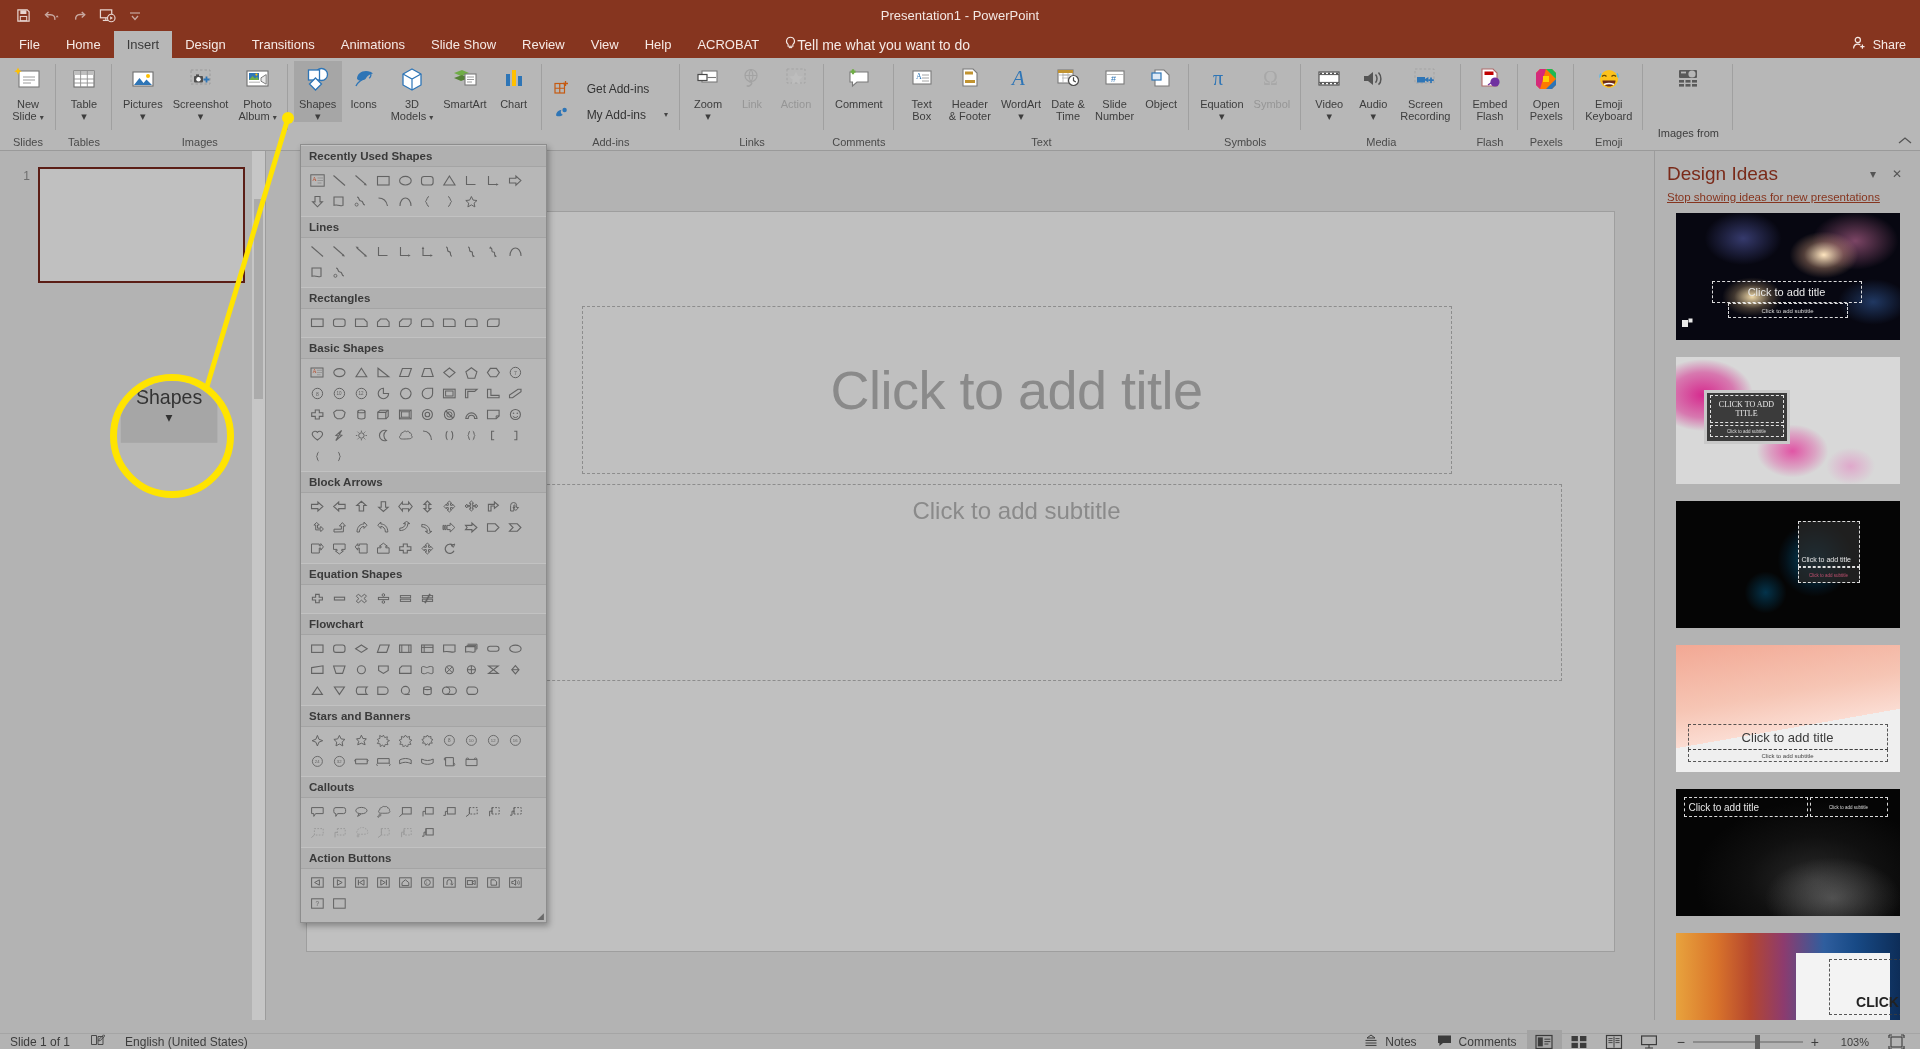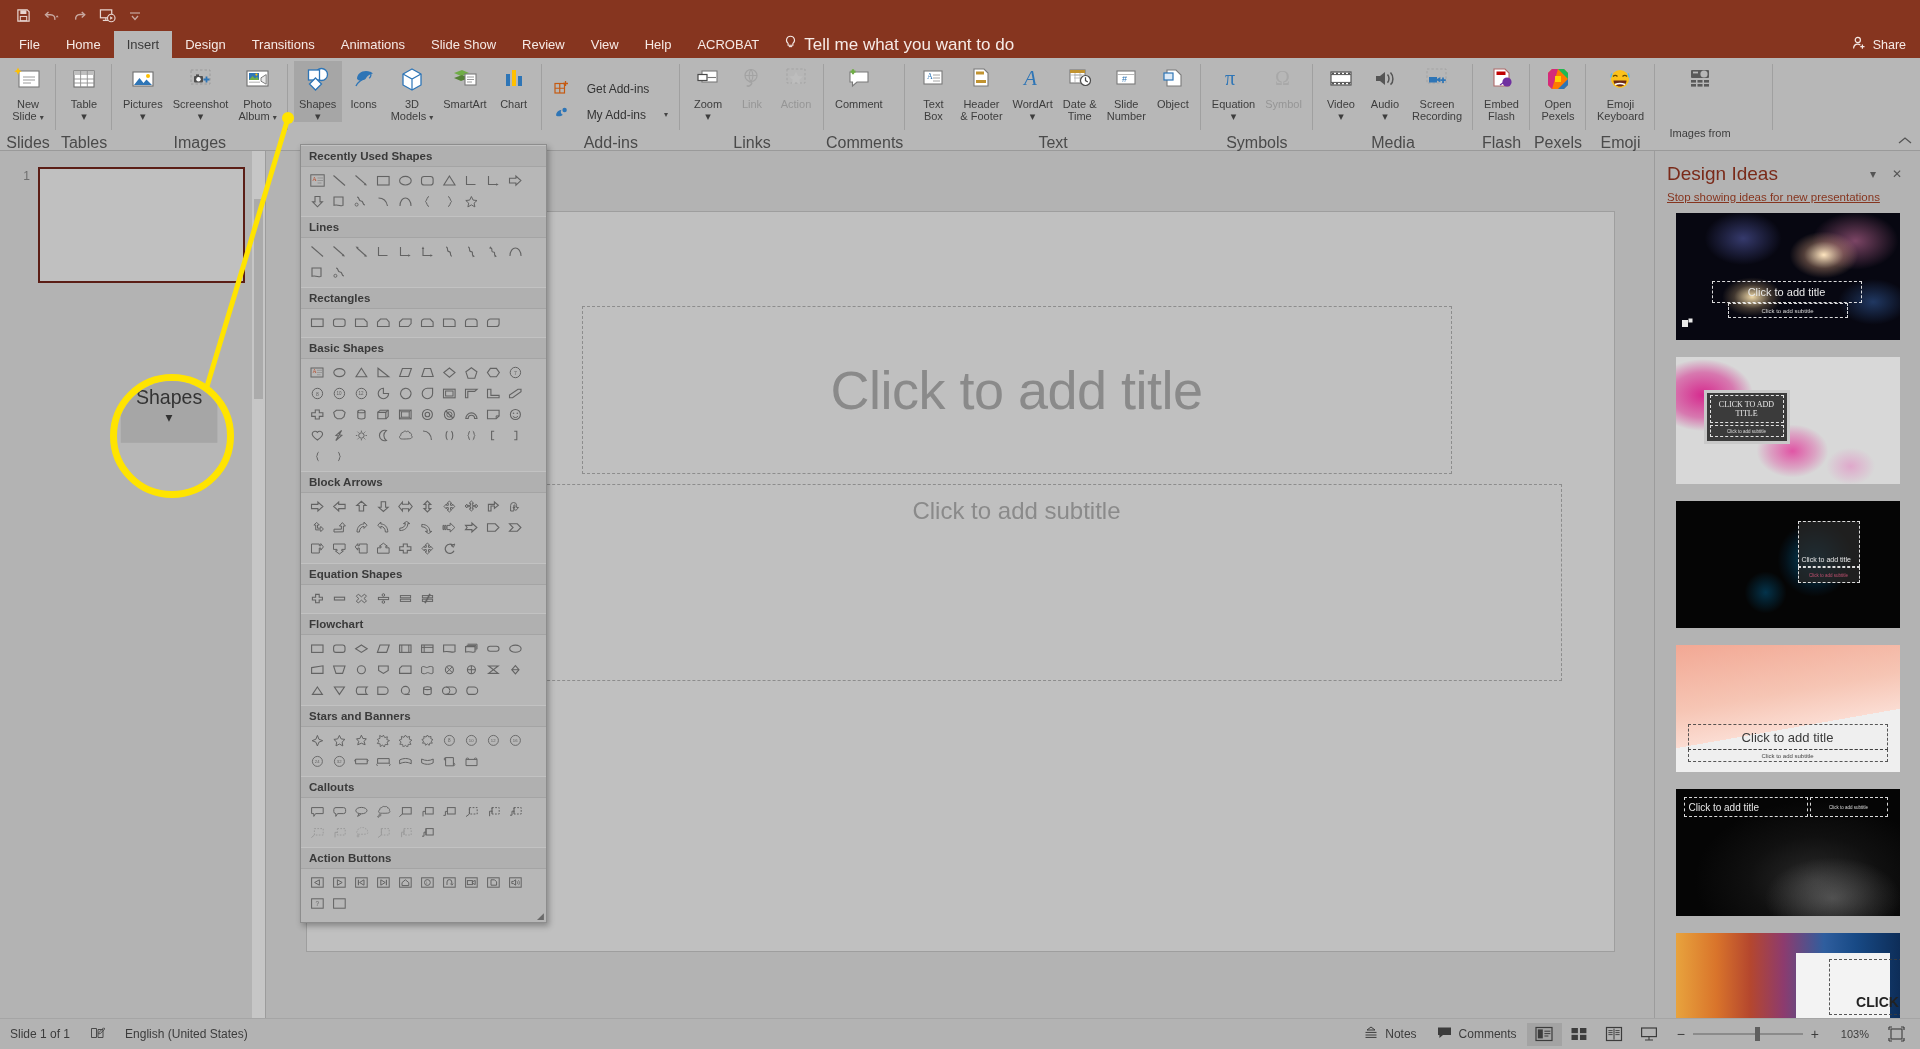--- a/index.html
+++ b/index.html
@@ -46,42 +46,42 @@
   .tabrow{
     height:27px; background:#86351f; display:flex; align-items:stretch;
     position:relative; padding-left:6px;
   }
   .tab{
     padding:0 13px; display:flex; align-items:center; font-size:13px;
     color:#f6eae6; cursor:pointer; white-space:nowrap;
   }
   .tab.active{ background:#b7b7b7; color:#3a3a3a; }
   .tellme{
-    display:flex;align-items:center; gap:7px; padding-left:12px;
-    font-size:17px;color:#f6eae6; cursor:pointer;justify-content:flex-end;
+    display:flex;align-items:center; padding-left:12px;
+    font-size:14px;color:#f6eae6; cursor:pointer;justify-content:flex-end;
   }
   .share{
     margin-left:auto; display:flex;align-items:center;gap:6px;
     padding-right:14px; font-size:12.5px;color:#f6eae6;cursor:pointer;
   }
 
   
   .ribbon{
     height:93px; background:#b7b7b7; display:flex; align-items:stretch;
     position:relative; border-bottom:1px solid #9a9a9a;
   }
   .rgroup{ display:flex; flex-direction:column; position:relative; padding:0 2px; }
   .rgroup:after{
     content:""; position:absolute; right:0; top:6px; bottom:20px; width:1px;
     background:#a0a0a0;
   }
   .rgroup.nosep:after{ display:none; }
   .ritems{ display:flex; align-items:flex-start; flex:1; padding:3px 4px 0 4px; gap:0; }
   .rlabel{
-    height:15px; font-size:16px; color:#4a4a4a; text-align:center; line-height:15px;
+    height:15px; font-size:11px; color:#4a4a4a; text-align:center; line-height:15px;
   }
   .rbtn{
     display:flex;flex-direction:column;align-items:center; justify-content:flex-start;
     min-width:44px; padding:3px 5px 0 5px; cursor:pointer; text-align:center;
   }
   .rbtn.selected{ background:#a6a6a6; }
   .rbtn .ico{ height:32px; display:flex;align-items:center;justify-content:center; }
   .rbtn .txt{ font-size:11px; color:#3d3d3d; line-height:12px; margin-top:2px; white-space:nowrap;}
   .rbtn .txt2{ font-size:11px; color:#3d3d3d; line-height:12px; white-space:nowrap;}
   .rbtn.disabled .txt,.rbtn.disabled .txt2{ color:#969696; }
@@ -202,21 +202,21 @@
     display:flex;flex-direction:column;align-items:center;padding-top:3px;
   }
   .co-btn .lbl{ font-size:8.5px;color:#333;margin-top:2px;}
   .co-btn .car{ font-size:6px;color:#333; }
   .co-btn2{ position:absolute;left:74px;top:16px;width:40px;}
   .co-btn2 .lbl{ font-size:8.5px;color:#333;text-align:center;margin-top:2px;}
   .co-line{ position:absolute; z-index:55; pointer-events:none;}
 
   
   .statusbar{
-    position:absolute; bottom:0; left:0; right:0; height:31px; background:#b3b3b3;
+    position:absolute; bottom:0; left:0; right:0; height:16px; background:#b3b3b3;
     display:flex; align-items:center; font-size:12px; color:#3c3c3c;
     border-top:1px solid #a5a5a5;
   }
   .sb-item{ padding:0 10px; display:flex; align-items:center; gap:7px; cursor:pointer;}
   .sb-right{ margin-left:auto; display:flex; align-items:center; }
   .viewbtn{
     width:35px;height:23px;display:flex;align-items:center;justify-content:center;cursor:pointer;
     color:#3c3c3c;
   }
   .viewbtn.active{ background:#a3a3a3; }
@@ -261,20 +261,21 @@
         </svg>
     </div>
     <div class="qat-btn">
       <svg width="14" height="14" viewBox="0 0 14 14">
           <path d="M2 4h10" stroke="#c9a9a1" stroke-width="1.2"></path>
           <path d="M4 7l3 3.4L10 7" fill="none" stroke="#c9a9a1" stroke-width="1.3"></path>
         </svg>
     </div>
   </div>
 
+  <div class="app-title">Presentation1  -  PowerPoint</div>
 
 </div>
 
 <div class="tabrow">
   <div class="tab">File</div>
   <div class="tab">Home</div>
   <div class="tab active">Insert</div>
   <div class="tab">Design</div>
   <div class="tab">Transitions</div>
   <div class="tab">Animations</div>

